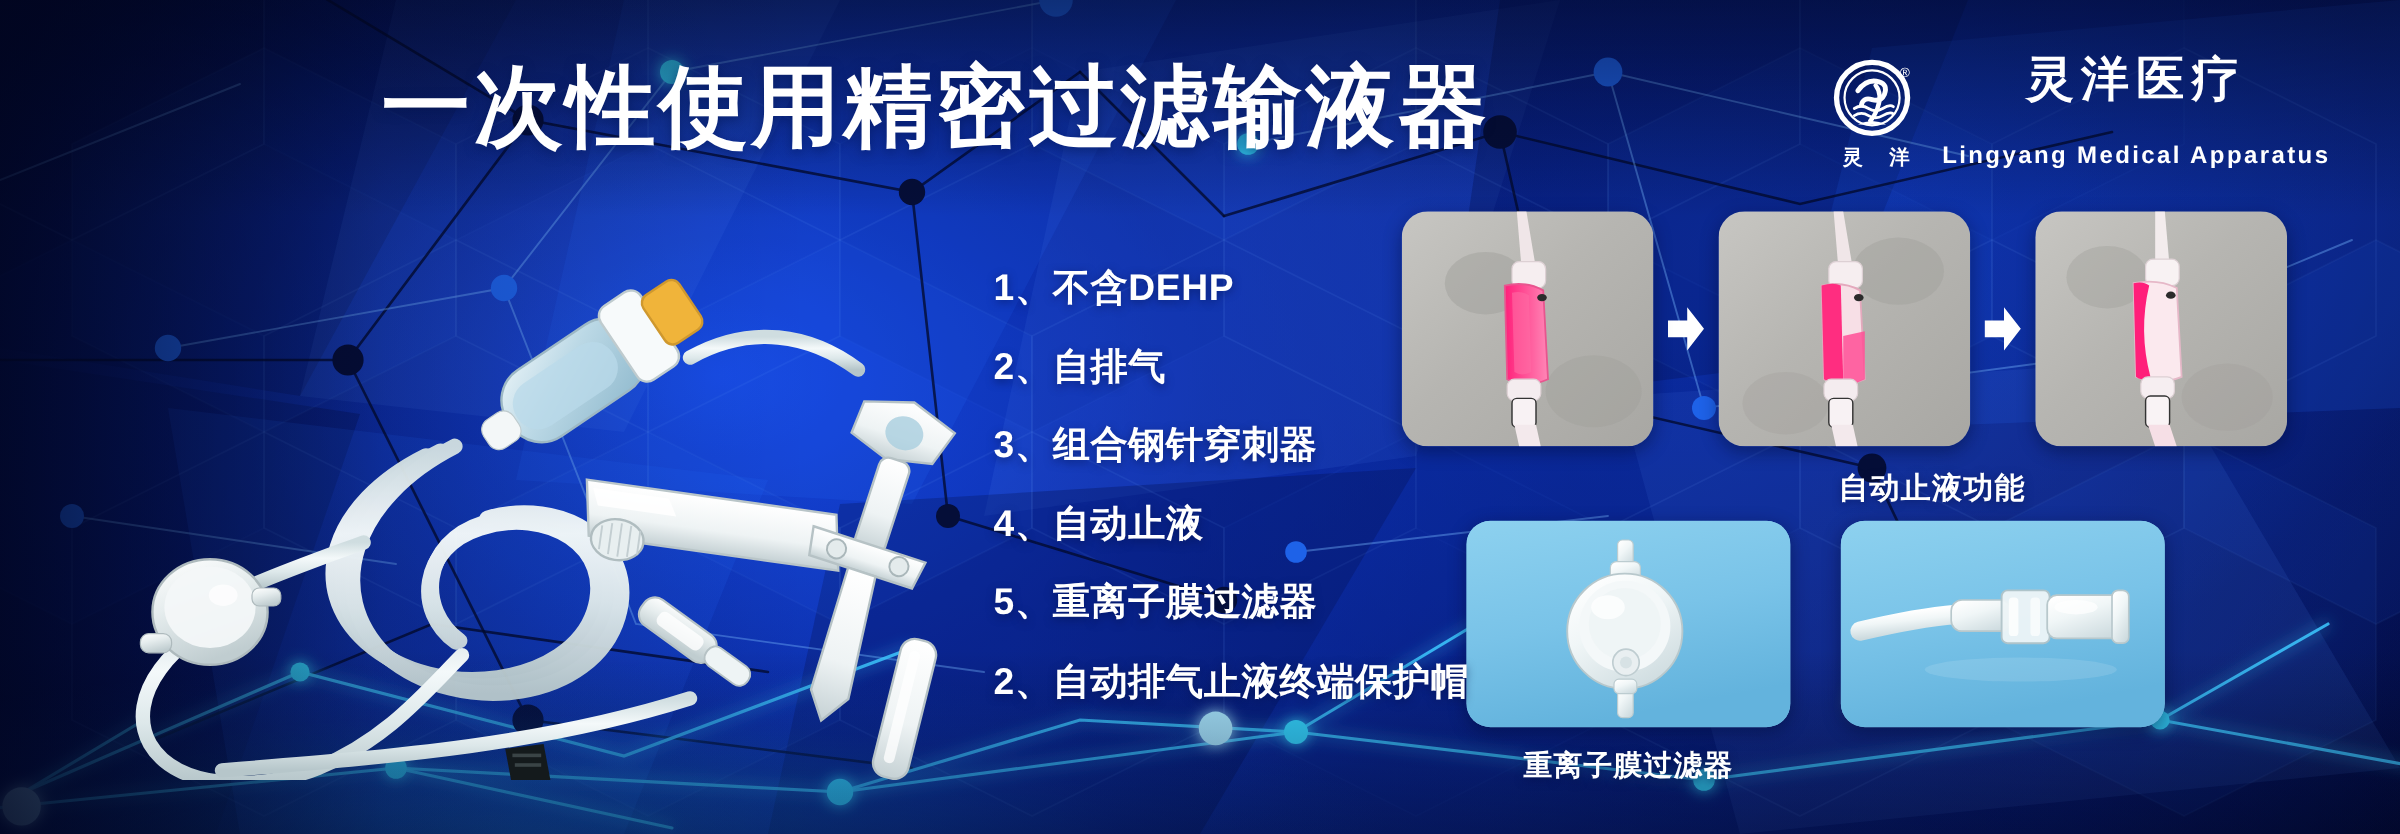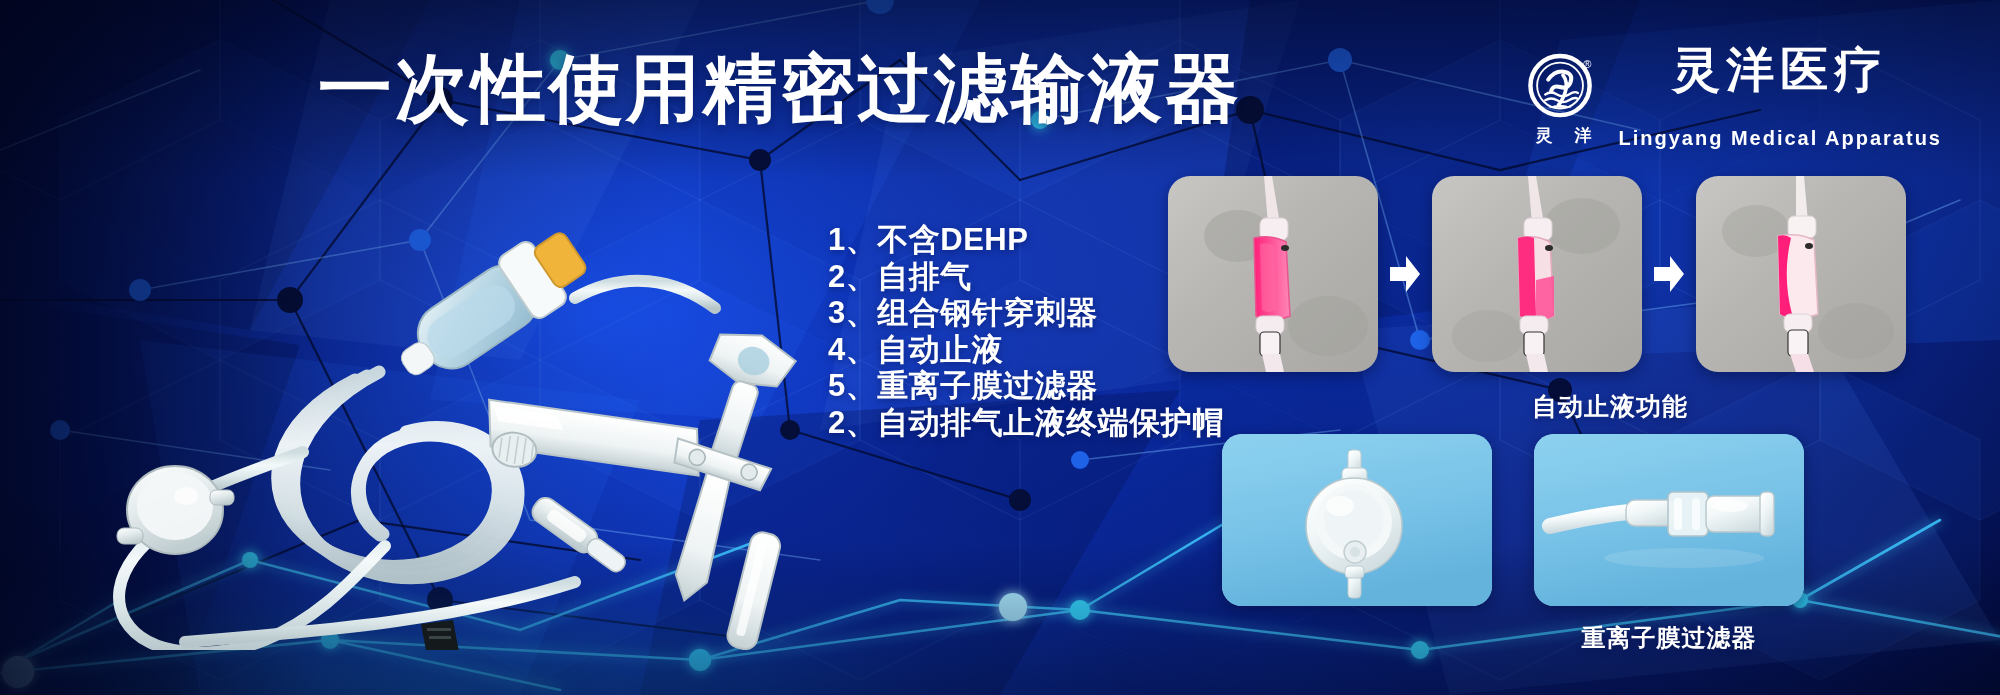--- a/index.html
+++ b/index.html
@@ -74,32 +74,32 @@
     display: flex; align-items: center; gap: 18px;
   }
   .emblem-block { display: flex; flex-direction: column; align-items: center; gap: 3px; }
   .emblem { position: relative; width: 74px; height: 74px; }
   .emblem-sub {
     display: flex; gap: 22px;
     font-size: 17px; font-weight: 700; color: #ffffff; line-height: 1;
   }
   .brand-text { display: flex; flex-direction: column; align-items: center; gap: 4px; }
   .brand-cn {
-    font-size: 48px; font-weight: 700; color: #ffffff;
+    font-size: 40px; font-weight: 700; color: #ffffff;
     letter-spacing: 6px; line-height: 1; white-space: nowrap;
   }
   .brand-en {
     font-size: 20px; font-weight: 700; color: #ffffff;
     letter-spacing: 2.0px; line-height: 1; white-space: nowrap; margin-top: 30px;
   }
 
   
   .features {
     position: absolute; left: 828px; top: 222px;
-    display: flex; flex-direction: column; 
+    display: flex; flex-direction: column; gap: 29px;
   }
   .feature-item {
     font-size: 31px; font-weight: 700; color: #ffffff;
     letter-spacing: 0.5px; line-height: 1.18; white-space: nowrap;
     text-shadow: 0 2px 7px rgba(0,15,70,0.5);
   }
 
   
   .hero-photo { position: absolute; left: 55px; top: 190px; width: 760px; height: 460px; }
 
@@ -119,21 +119,21 @@
     font-size: 25px; font-weight: 700; color: #ffffff; letter-spacing: 1px;
     text-shadow: 0 2px 7px rgba(0,15,70,0.55);
   }
 
   .bottom-row { position: absolute; left: 1222px; top: 434px; display: flex; gap: 42px; }
   .bottom-cell { width: 270px; height: 172px; border-radius: 20px; overflow: hidden; position: relative;
                  background: #7ec6ea; box-shadow: 0 4px 14px rgba(0,10,50,0.45); }
 
   .caption-bottom-row {
     position: absolute; left: 1222px; top: 622px; width: 582px;
-    display: flex; gap: 64px; justify-content: flex-end;
+    display: flex; gap: 64px;
   }
   .caption-bottom {
     width: 270px; text-align: center;
     font-size: 24px; font-weight: 700; color: #ffffff; letter-spacing: 1px;
     text-shadow: 0 2px 7px rgba(0,15,70,0.55);
     white-space: nowrap;
   }
   .caption-bottom.wide { width: 270px; }
 
   svg { display: block; }

